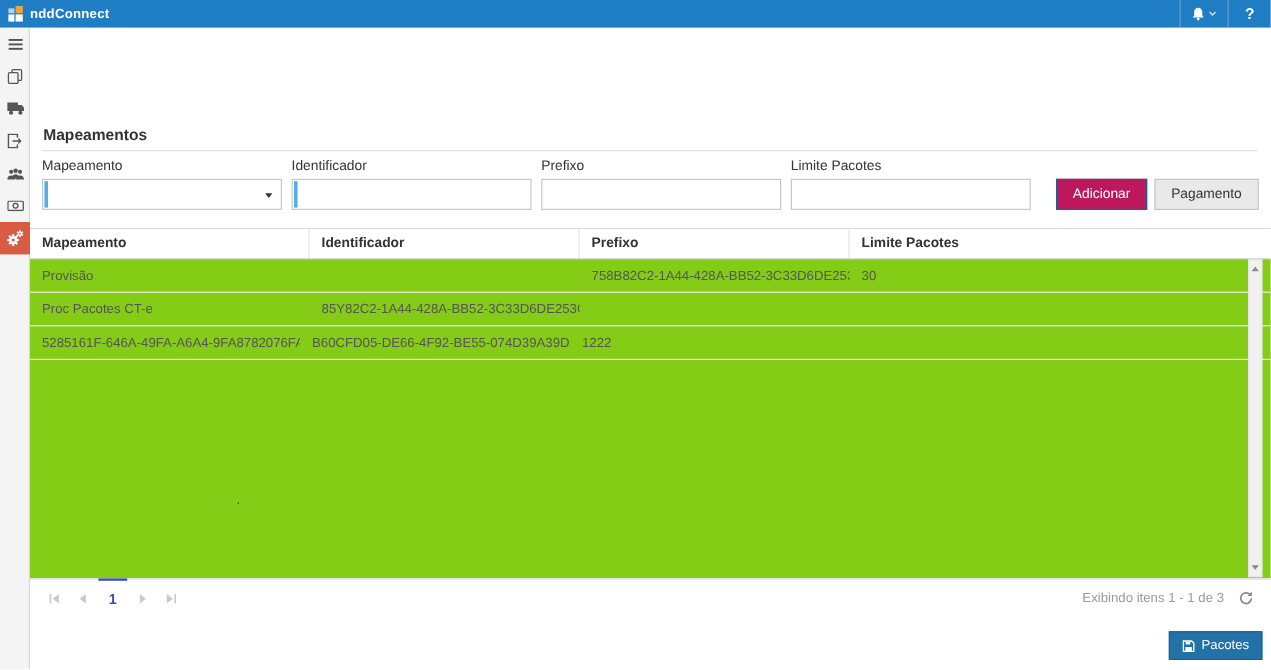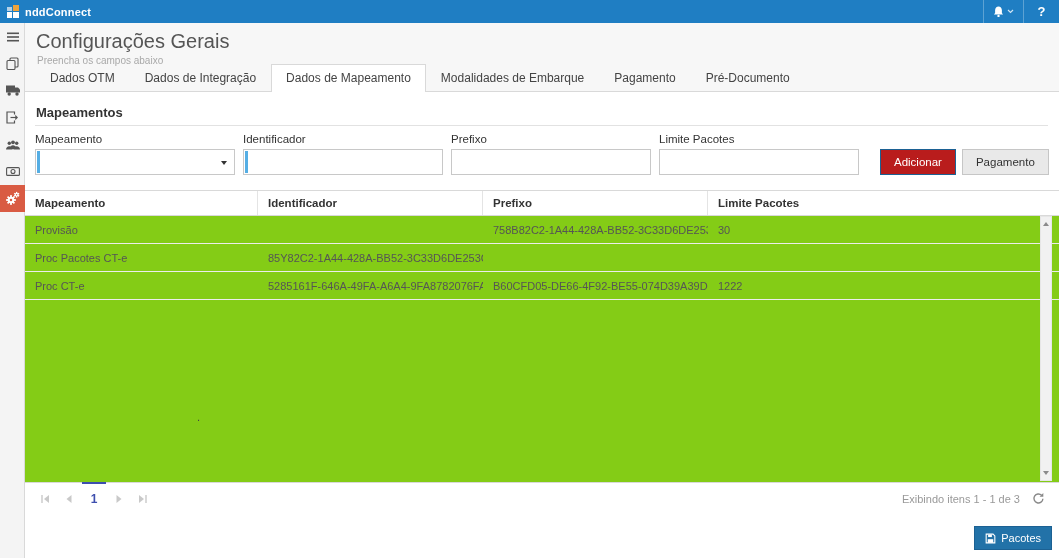--- a/index.html
+++ b/index.html
@@ -54,21 +54,21 @@
   .ctrl { position:relative; height:26px; border:1px solid #c8c8c8; background:#fff; }
   .ctrl input { width:100%; height:100%; border:none; outline:none; padding:0 6px 0 8px;
     font-size:11.5px; font-family:"Liberation Sans",sans-serif; background:transparent; }
   .ctrl.required::before { content:""; position:absolute; left:1px; top:1px; bottom:1px;
     width:3px; background:#55aee4; z-index:2; }
   .ctrl.required input { padding-left:10px; }
   .select-caret { position:absolute; right:7px; top:11px; width:0; height:0;
     border-left:3.5px solid transparent; border-right:3.5px solid transparent; border-top:4.5px solid #333; }
   .btn { height:26px; font-size:11.5px; font-family:"Liberation Sans",sans-serif;
     cursor:pointer; padding:0 13px; }
-  .btn-add { margin-left:13px; background:#b91c1c; border:1px solid #1c6193; color:#fff; }
+  .btn-add { margin-left:13px; background:#be185d; border:1px solid #1c6193; color:#fff; }
   .btn-cancel { margin-left:6px; background:#e9e9e9; border:1px solid #c6c6c6; color:#333; }
 
   
   .grid { position:absolute; top:98px; left:0; right:0; height:323px; border-top:1px solid #d9d9d9; }
   .grid-header { display:flex; height:25px; background:#fff; border-bottom:1px solid #d9d9d9;
     font-size:11.5px; font-weight:bold; color:#333; }
   .gh-cell { padding:6px 0 0 10px; border-right:1px solid #e4e4e4; cursor:pointer; }
   .gh-cell:last-child { border-right:none; }
   .c1 { width:233px; } .c2 { width:225px; } .c3 { width:225px; } .c4 { flex:1; }
   .grid-body { position:relative; height:266px; overflow:hidden; background:#84cc16; }
@@ -217,32 +217,20 @@
           </g>
           <circle cx="15.5" cy="5" r="1" fill="#d95b43"></circle>
         </g>
       </svg>
     </span>
   </div>
 </div>
 
 <div class="main">
 
-  <div class="page-header">
-    <div class="page-title">Configurações Gerais</div>
-    <div class="page-subtitle">Preencha os campos abaixo</div>
-    <div class="tabs">
-      <div class="tab">Dados OTM</div>
-      <div class="tab">Dados de Integração</div>
-      <div class="tab active">Dados de Mapeamento</div>
-      <div class="tab">Modalidades de Embarque</div>
-      <div class="tab">Pagamento</div>
-      <div class="tab">Pré-Documento</div>
-    </div>
-  </div>
 
   <div class="content">
 
     <div class="section-title">Mapeamentos</div>
 
     <div class="form-row">
       <div class="field">
         <label>Mapeamento</label>
         <div class="ctrl required">
           <input type="text" readonly="" style="">
@@ -286,21 +274,20 @@
           <div class="gr-cell c3">758B82C2-1A44-428A-BB52-3C33D6DE253C</div>
           <div class="gr-cell c4">30</div>
         </div>
         <div class="grid-row">
           <div class="gr-cell c1">Proc Pacotes CT-e</div>
           <div class="gr-cell c2">85Y82C2-1A44-428A-BB52-3C33D6DE253C</div>
           <div class="gr-cell c3"></div>
           <div class="gr-cell c4"></div>
         </div>
         <div class="grid-row">
-          <div class="gr-cell c1">Proc CT-e</div>
           <div class="gr-cell c2">5285161F-646A-49FA-A6A4-9FA8782076FA</div>
           <div class="gr-cell c3">B60CFD05-DE66-4F92-BE55-074D39A39D03</div>
           <div class="gr-cell c4">1222</div>
         </div>
 
         <div class="vscroll">
           <div class="vs-arrow vs-up">
               <span class="tri-up"></span>
             </div>
           <div class="vs-arrow vs-down">

